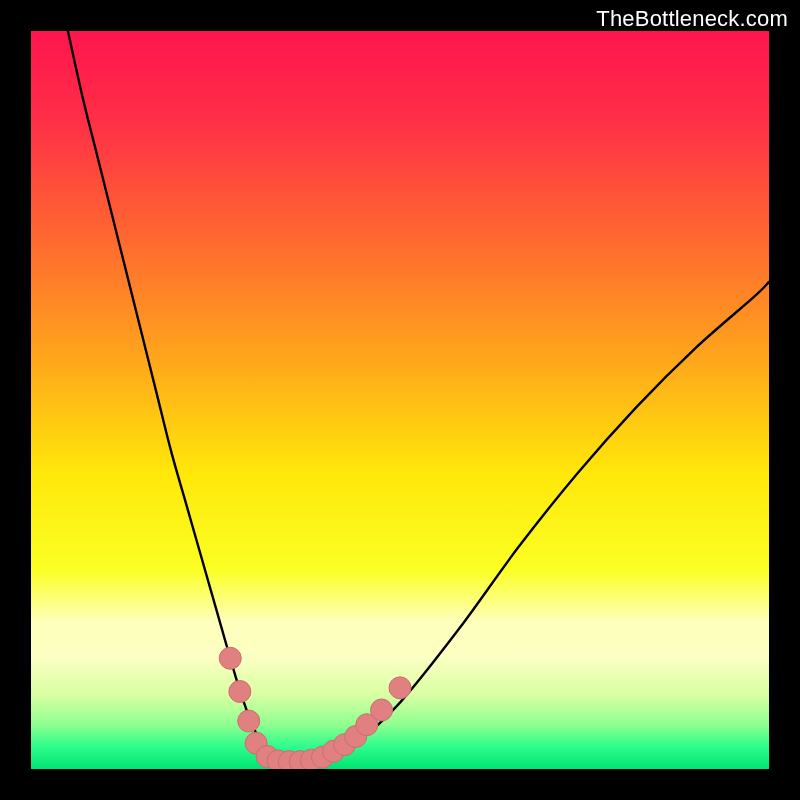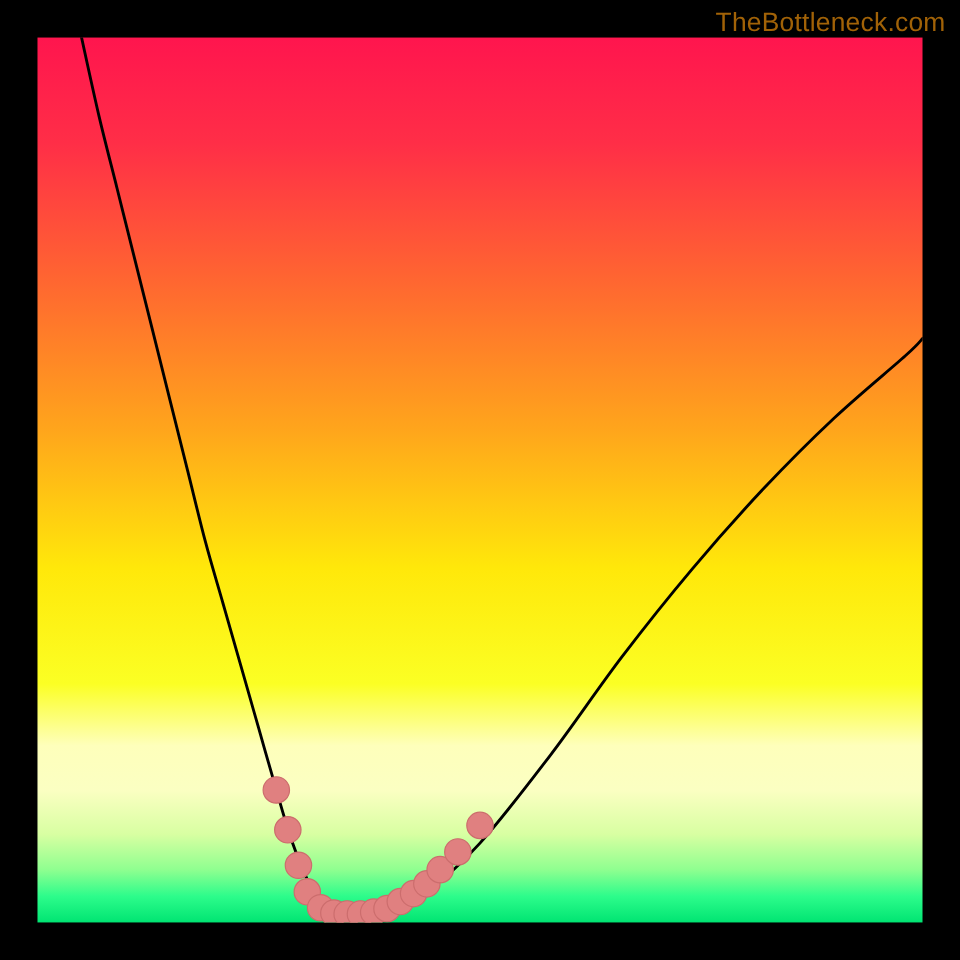--- a/index.html
+++ b/index.html
@@ -31,21 +31,21 @@
     position: absolute;
     left: 0;
     top: 0;
     width: 100%;
     height: 100%;
   }
   .watermark {
     position: absolute;
     top: 6px;
     right: 12px;
-    color: #a16207;
+    color: #ffffff;
     font-size: 22px;
     font-weight: 500;
     letter-spacing: 0.2px;
   }
   svg.curve {
     position: absolute;
     left: 0;
     top: 0;
     width: 100%;
     height: 100%;

